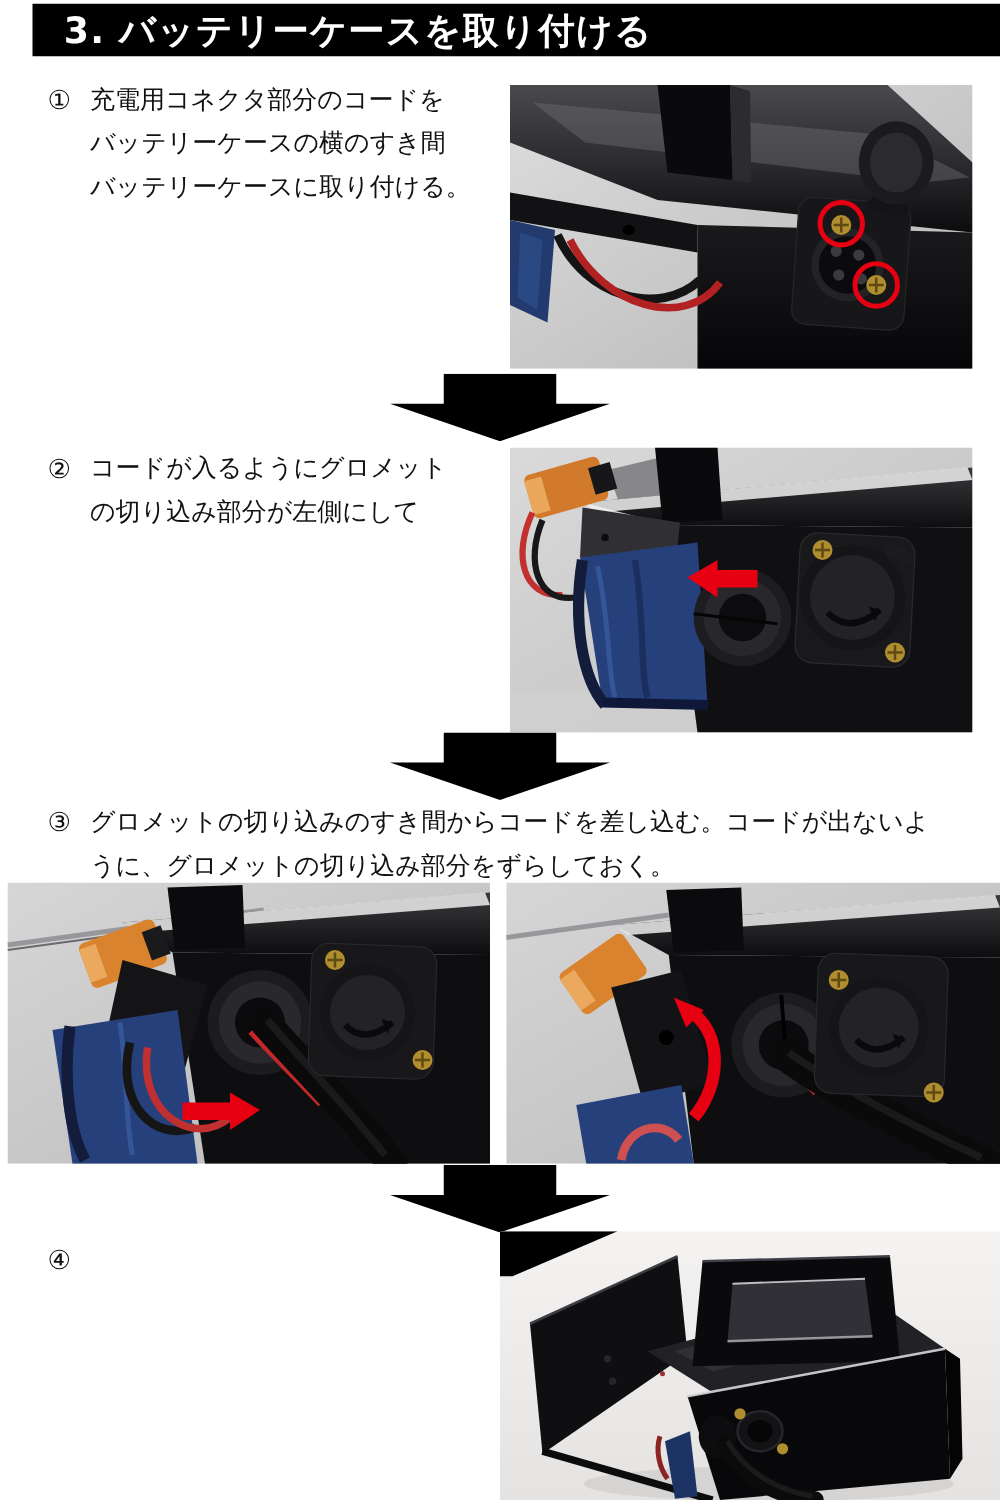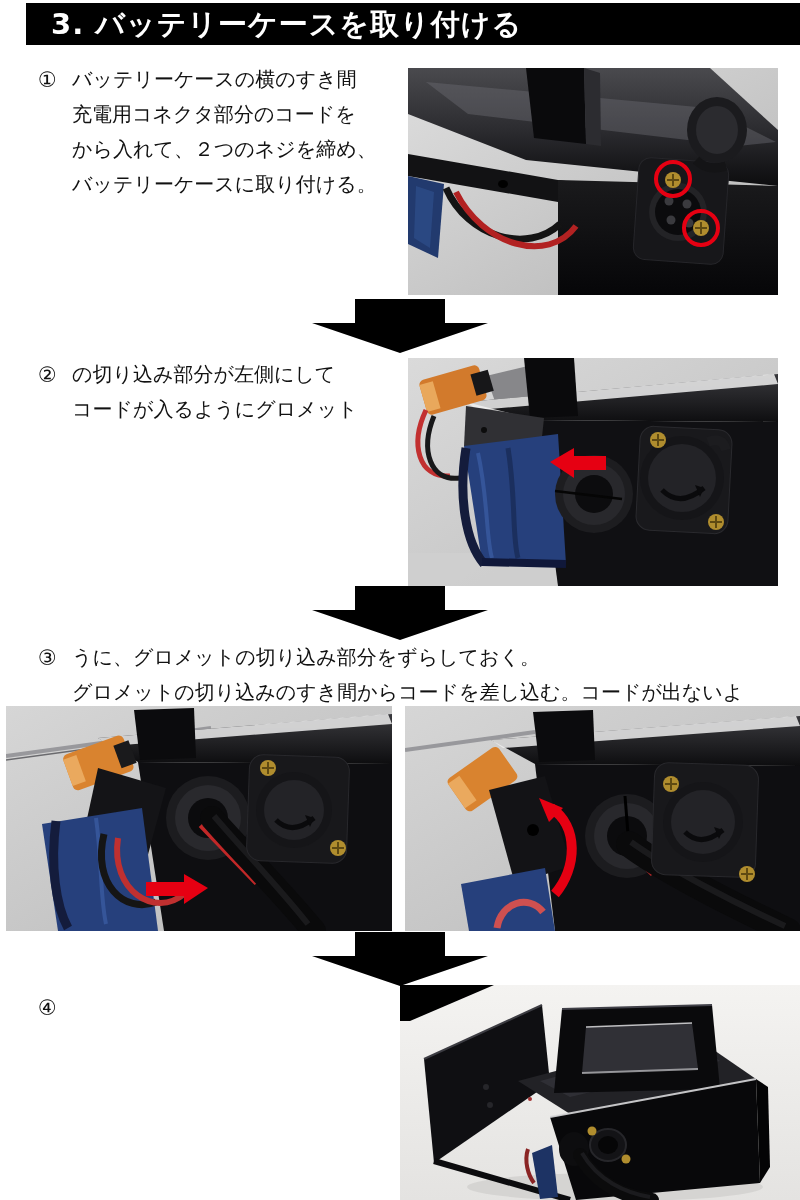--- a/index.html
+++ b/index.html
@@ -37,23 +37,22 @@
 
 <div class="page">
 
   <div class="header">
     <span>3. バッテリーケースを取り付ける</span>
   </div>
 
   <div class="step-text t1">
     <span class="step-num">①</span>
     <span class="step-lines">
+      <div>充電用コネクタ部分のコードを</div>
       <div>バッテリーケースの横のすき間</div>
-      <div>充電用コネクタ部分のコードを</div>
-      <div>から入れて、２つのネジを締め、</div>
       <div>バッテリーケースに取り付ける。</div>
     </span>
   </div>
 
   <svg class="photo p1" viewBox="0 0 370 227">
     <defs>
       <linearGradient id="bg1" x1="0" y1="0" x2="1" y2="1">
         <stop offset="0" stop-color="#dedede"></stop>
           <stop offset="1" stop-color="#b5b5b5"></stop>
       </linearGradient>
@@ -99,22 +98,22 @@
     <circle cx="293" cy="160" r="17" fill="none" stroke="#e60012" stroke-width="4"></circle>
   </svg>
 
   <svg class="flow-arrow a1" viewBox="0 0 176 54">
     <polygon points="43,0 133,0 133,24 176,24 88,54 0,24 43,24" fill="#000000"></polygon>
   </svg>
 
   <div class="step-text t2">
     <span class="step-num">②</span>
     <span class="step-lines">
+      <div>コードが入るようにグロメット</div>
       <div>の切り込み部分が左側にして</div>
-      <div>コードが入るようにグロメット</div>
     </span>
   </div>
 
   <svg class="photo p2" viewBox="0 0 370 228">
     <defs>
       <linearGradient id="bg2" x1="0" y1="0" x2="1" y2="1">
         <stop offset="0" stop-color="#dadada"></stop>
           <stop offset="1" stop-color="#bdbdbd"></stop>
       </linearGradient>
       <linearGradient id="top2" x1="0" y1="0" x2="0" y2="1">
@@ -160,22 +159,22 @@
     <path d="M302,164 h12 M308,158 v12" stroke="#5f4a12" stroke-width="2"></path>
   </svg>
 
   <svg class="flow-arrow a2" viewBox="0 0 176 54">
     <polygon points="43,0 133,0 133,24 176,24 88,54 0,24 43,24" fill="#000000"></polygon>
   </svg>
 
   <div class="step-text t3">
     <span class="step-num">③</span>
     <span class="step-lines">
+      <div>グロメットの切り込みのすき間からコードを差し込む。コードが出ないよ</div>
       <div>うに、グロメットの切り込み部分をずらしておく。</div>
-      <div>グロメットの切り込みのすき間からコードを差し込む。コードが出ないよ</div>
     </span>
   </div>
 
   <svg class="photo p3a" viewBox="0 0 386 225">
     <defs>
       <linearGradient id="bg3a" x1="0" y1="0" x2="1" y2="1">
         <stop offset="0" stop-color="#d6d6d6"></stop>
           <stop offset="1" stop-color="#b9b9b9"></stop>
       </linearGradient>
       <linearGradient id="top3a" x1="0" y1="0" x2="0" y2="1">

